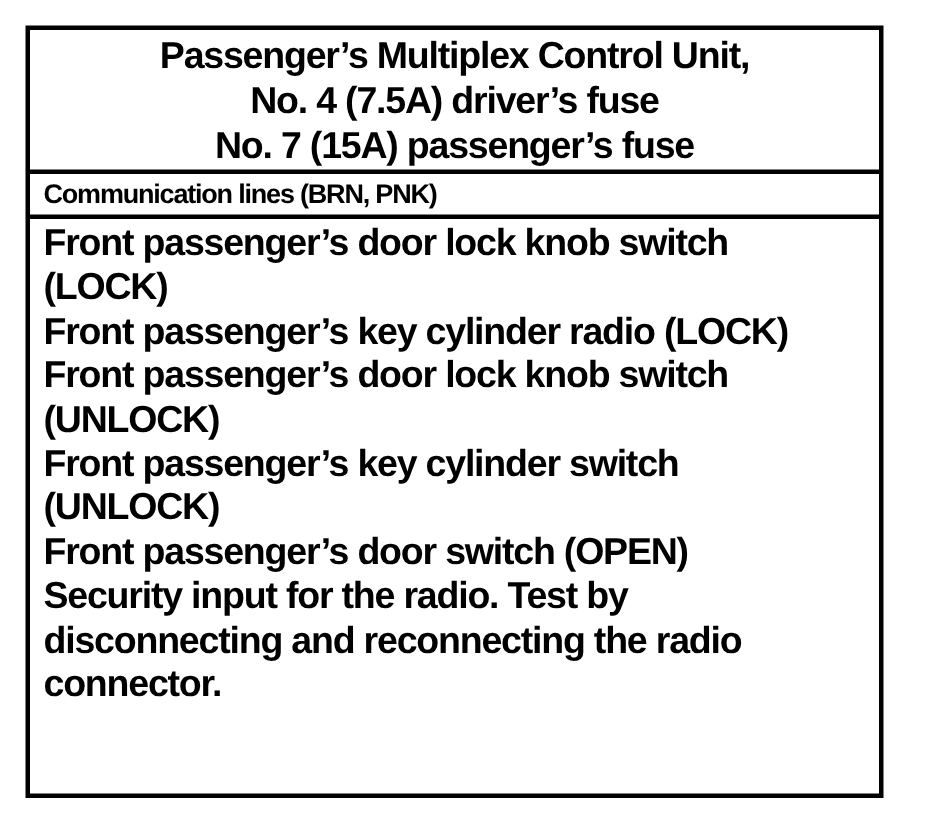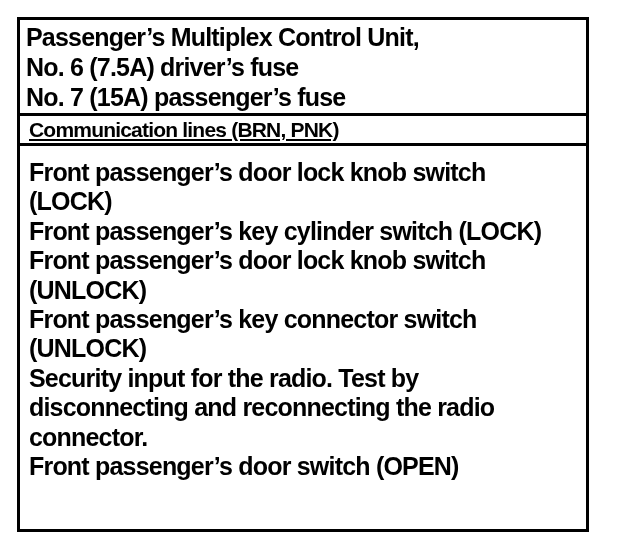--- a/index.html
+++ b/index.html
@@ -23,63 +23,63 @@
     box-sizing: border-box;
     border: 3px solid #000000;
     background: #ffffff;
     color: #000000;
     font-weight: 700;
     letter-spacing: -0.8px;
     display: flex;
     flex-direction: column;
   }
   .header-section {
+    text-align: center;
     font-size: 25px;
     line-height: 30px;
     padding: 2px 6px 1px 6px;
     border-bottom: 3px solid #000000;
   }
   .comm-row {
-    font-size: 21px;
+    font-size: 18px;
     line-height: 27px;
     padding: 0 8px 0 9px;
     border-bottom: 3px solid #000000;
     white-space: nowrap;
     overflow: hidden;
-    text-decoration: underline;
   }
   .body-section {
     flex: 1;
     font-size: 25px;
     line-height: 29.4px;
-    padding: 12px 8px 0 9px;
+    padding: 2px 8px 0 9px;
     overflow: hidden;
   }
   .body-item {
     white-space: pre-line;
   }
 </style>
 </head>
 <body>
 
 <div class="page">
   <div class="doc-table">
     <div class="header-section">
       <div class="header-line">Passenger’s Multiplex Control Unit,</div>
-      <div class="header-line">No. 6 (7.5A) driver’s fuse</div>
+      <div class="header-line">No. 4 (7.5A) driver’s fuse</div>
       <div class="header-line">No. 7 (15A) passenger’s fuse</div>
     </div>
     <div class="comm-row">Communication lines (BRN, PNK)</div>
     <div class="body-section">
         <div class="body-item">Front passenger’s door lock knob switch
 (LOCK)</div>
-        <div class="body-item">Front passenger’s key cylinder switch (LOCK)</div>
+        <div class="body-item">Front passenger’s key cylinder radio (LOCK)</div>
         <div class="body-item">Front passenger’s door lock knob switch
 (UNLOCK)</div>
-        <div class="body-item">Front passenger’s key connector switch
+        <div class="body-item">Front passenger’s key cylinder switch
 (UNLOCK)</div>
+        <div class="body-item">Front passenger’s door switch (OPEN)</div>
         <div class="body-item">Security input for the radio. Test by
 disconnecting and reconnecting the radio
 connector.</div>
-        <div class="body-item">Front passenger’s door switch (OPEN)</div>
       </div>
   </div>
 </div>
 
 </body></html>

